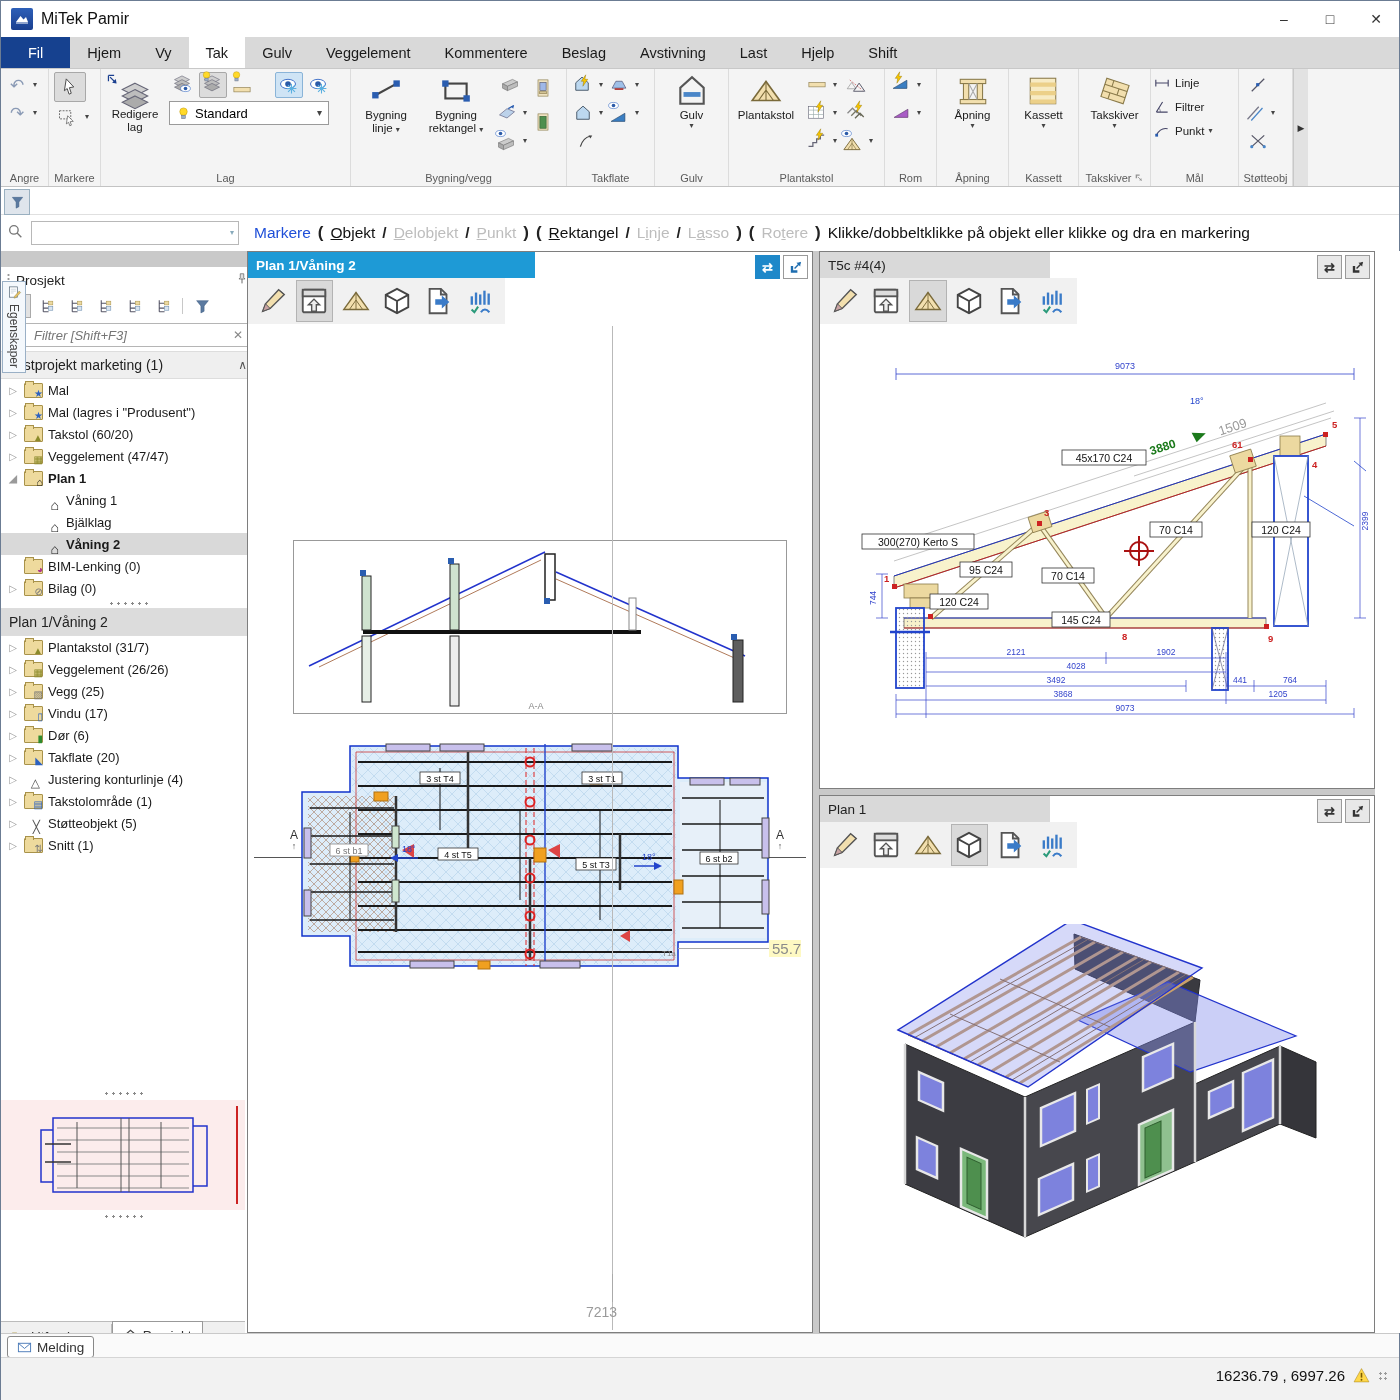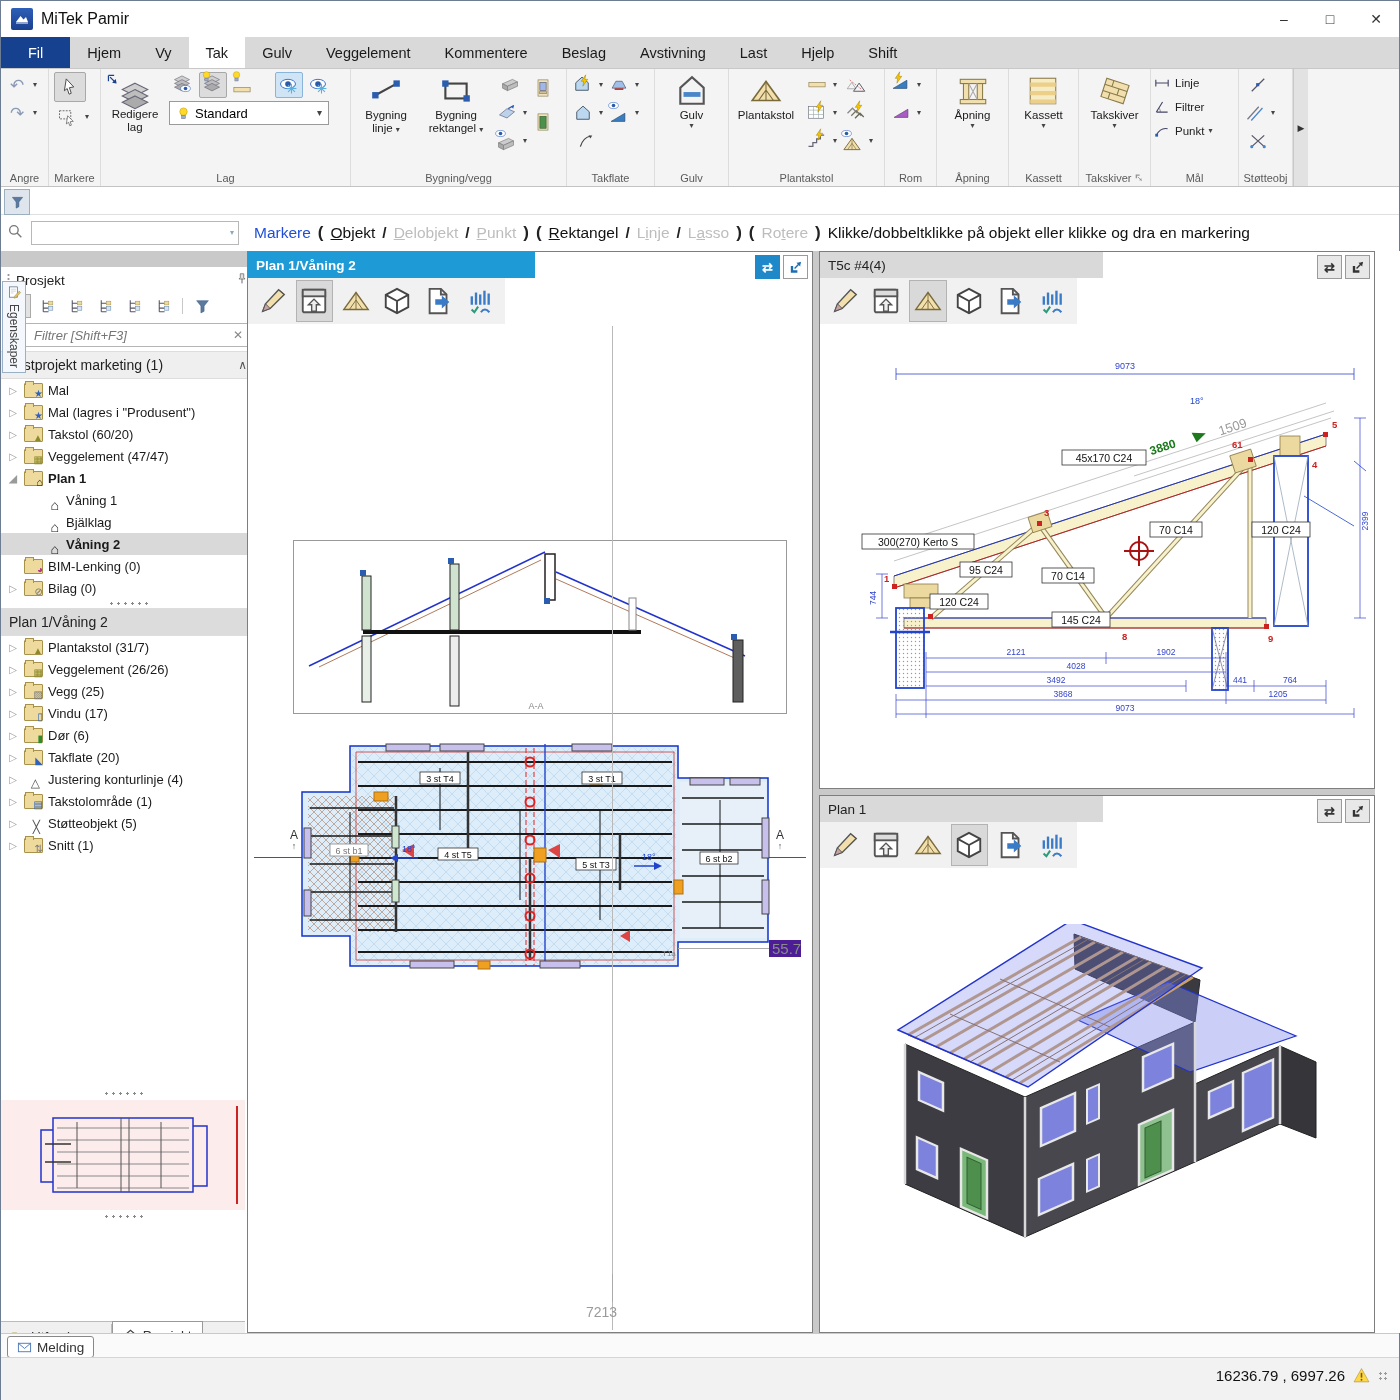--- a/index.html
+++ b/index.html
@@ -108,38 +108,38 @@
   .ptab{height:24px;display:flex;align-items:center;gap:5px;padding:0 10px;font-size:13.5px;color:#333;border-right:1px solid #bbb;}
   .ptab svg{width:15px;height:15px;}
   .ptab.active{background:#fff;border:1px solid #999;border-bottom:none;height:26px;}
   
   .vp{position:absolute;background:#fff;border:1px solid #7e7e7e;box-sizing:border-box;}
   .vp1{left:246px;top:0;width:566px;height:1082px;}
   .vp2{left:818px;top:0;width:556px;height:538px;}
   .vp3{left:818px;top:544px;width:556px;height:538px;}
   .vph{position:absolute;left:0;top:0;height:26px;display:flex;align-items:center;padding:0 8px;font-size:13.5px;box-sizing:border-box;}
   .vph.blue{background:#1e9ad6;color:#fff;font-weight:bold;width:287px;}
-  .vph.gray{background:#d9d9d9;color:#222;width:283px;}
+  .vph.gray{background:#d9d9d9;color:#222;width:230px;}
   .vptools{position:absolute;left:0;top:26px;height:46px;width:257px;background:#f1f1f1;display:flex;align-items:center;gap:4px;padding:0 6px;box-sizing:border-box;}
   .vtb{width:40px;height:40px;display:flex;align-items:center;justify-content:center;border:1px solid transparent;}
   .vtb svg{width:30px;height:30px;}
   .vtb.sel{background:#d9d9d9;border-color:#b3b3b3;}
   .vpbtns{position:absolute;right:4px;top:3px;display:flex;gap:3px;}
   .vpb{width:23px;height:22px;display:flex;align-items:center;justify-content:center;font-size:13px;font-weight:bold;border:1px solid #9a9a9a;}
   .vpb.blue{background:#1e88c9;color:#fff;border-color:#1e88c9;}
   .vpb.bluelt{background:#fff;color:#1e6db0;}
   .vpb.dark{background:#e8e8e8;color:#333;}
   .vpb svg{width:15px;height:15px;}
   .vline{position:absolute;left:364px;top:74px;bottom:2px;width:1px;background:#b9b9b9;z-index:3;}
   .hline{position:absolute;left:6px;right:6px;top:605px;height:1px;background:#555;z-index:1;}
   .amark{position:absolute;z-index:4;font-size:12px;color:#333;text-align:center;line-height:11px;}
   .amark i{display:block;font-style:normal;color:#555;font-size:9px;}
   .elev{position:absolute;left:45px;top:288px;z-index:2;}
   .plan{position:absolute;left:42px;top:488px;z-index:2;}
-  .coordlbl{position:absolute;left:521px;top:688px;font-size:15px;color:#8a8a8a;z-index:4;background:#4c1d95;padding-left:3px;}
+  .coordlbl{position:absolute;left:521px;top:688px;font-size:15px;color:#8a8a8a;z-index:4;background:#fef9c3;padding-left:3px;}
   .coordline{position:absolute;left:430px;top:696px;width:95px;height:1px;background:#aaa;z-index:3;}
   .dimb{position:absolute;left:338px;top:1052px;font-size:14px;color:#9a9a9a;z-index:4;}
   .dimbtick{position:absolute;left:364px;top:1022px;width:1px;height:28px;background:#aaa;z-index:4;}
   .trusswrap{position:absolute;left:14px;top:104px;}
   .h3d{position:absolute;left:30px;top:128px;}
   
   .rstrip2{position:absolute;left:1374px;top:0;width:26px;height:100%;background:#fff;}
   .egtab{position:absolute;left:1px;top:30px;width:24px;height:92px;border:1px solid #9ab0c6;background:#f4f8fc;display:flex;flex-direction:column;align-items:center;gap:4px;padding-top:3px;box-sizing:border-box;}
   .egtab svg{width:15px;height:15px;}
   .egtab span{writing-mode:vertical-rl;font-size:12px;color:#444;}

